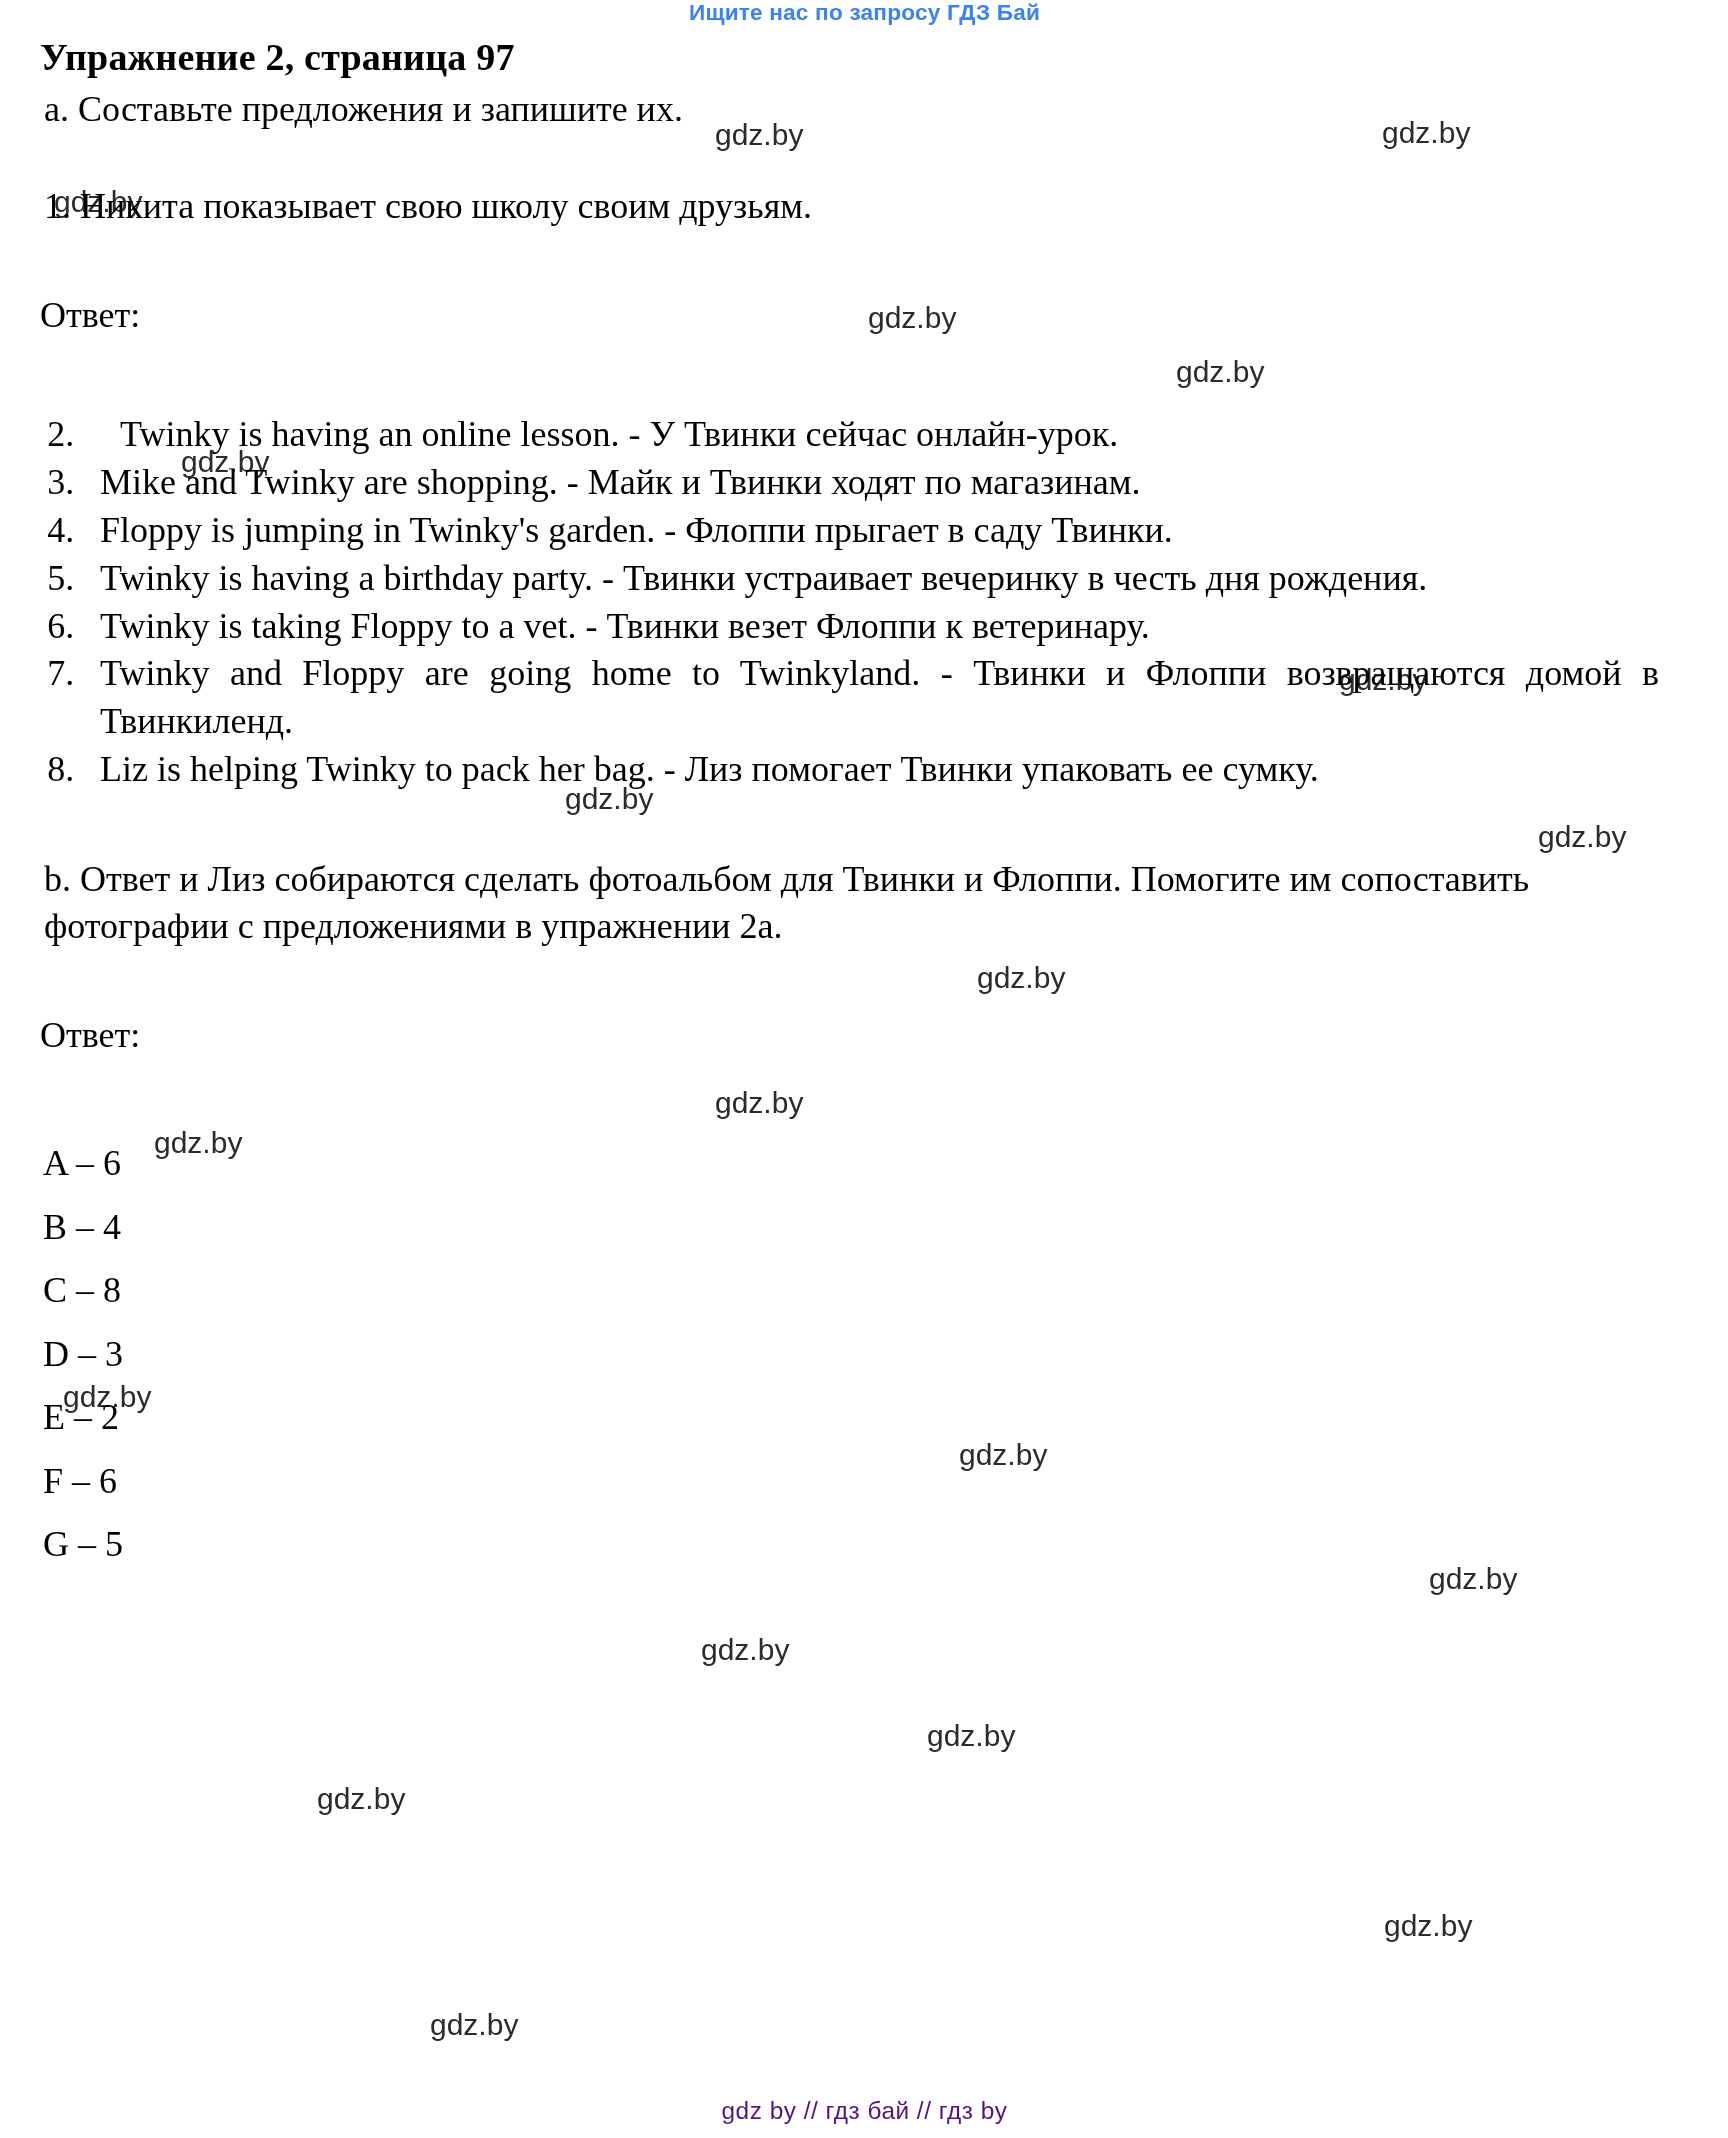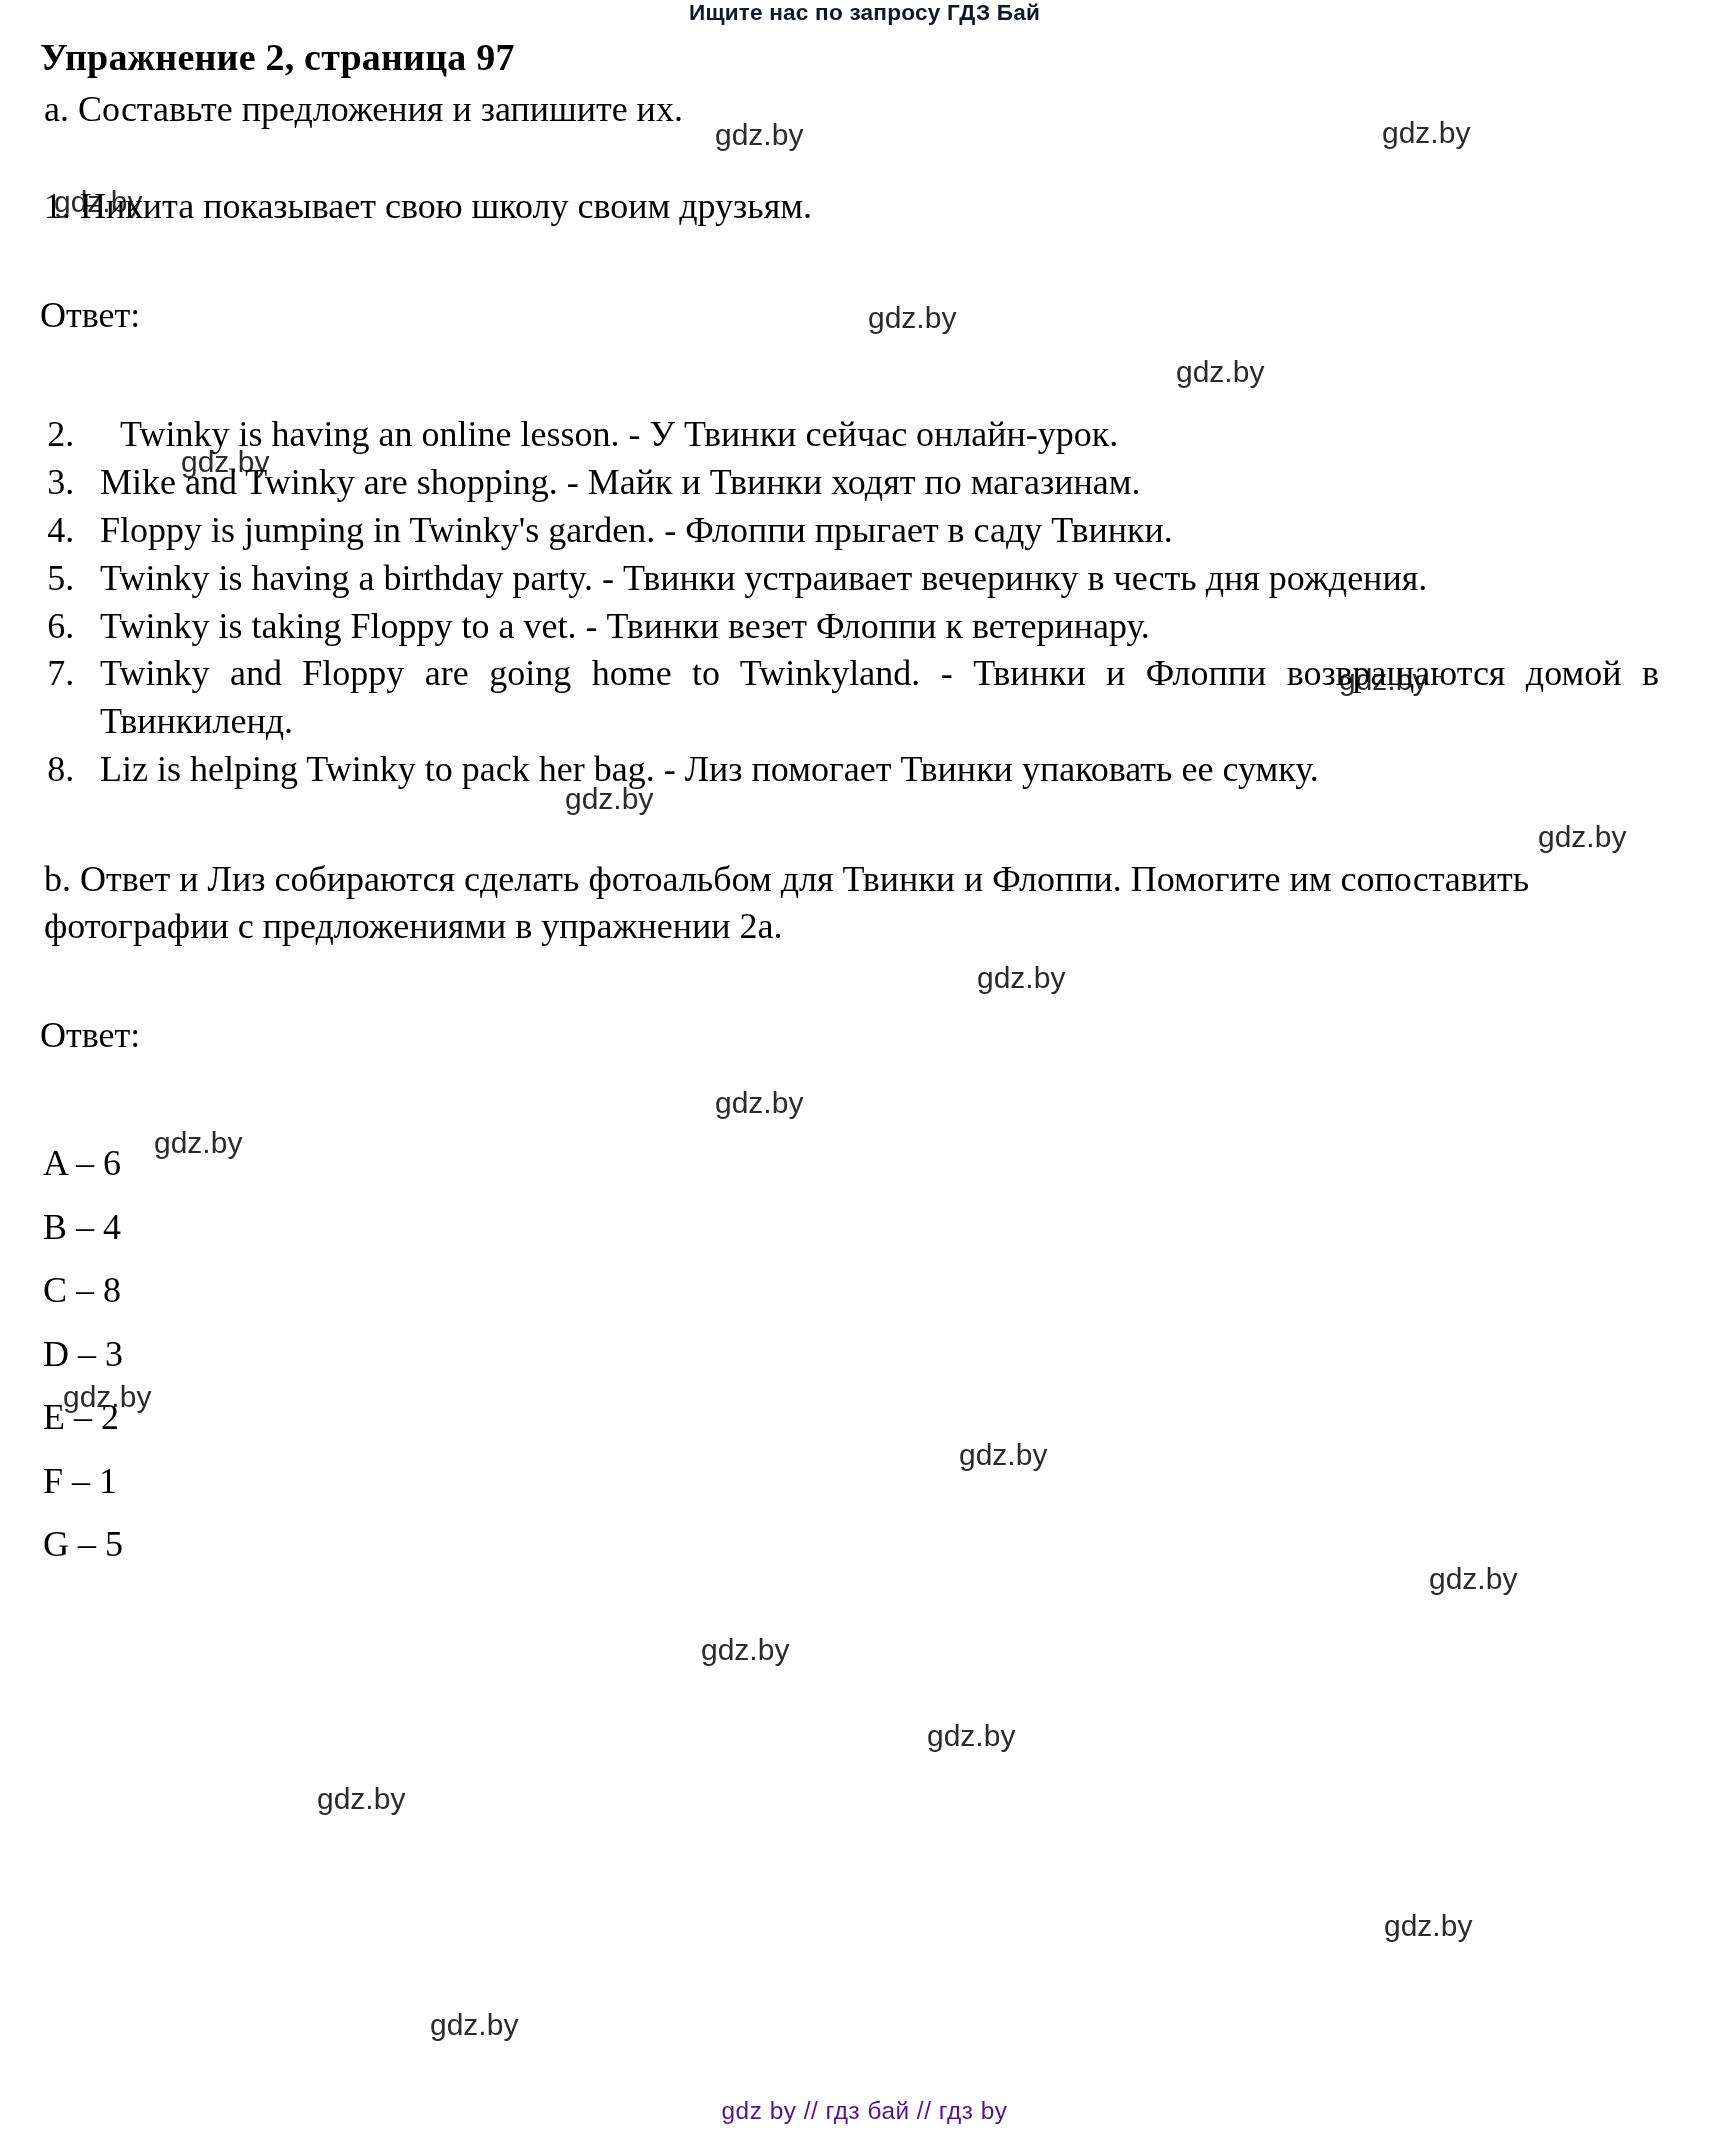--- a/index.html
+++ b/index.html
@@ -23,21 +23,21 @@
   .promo-banner {
     position: absolute;
     top: 0px;
     left: 0;
     width: 100%;
     text-align: center;
     font-family: "Liberation Sans", "DejaVu Sans", sans-serif;
     font-weight: bold;
     font-size: 22.6px;
     letter-spacing: 0.2px;
-    color: #0f172a;
+    color: #3b82f6;
   }
 
   
   .footer-links {
     position: absolute;
     bottom: 12.7px;
     left: 0;
     width: 100%;
     text-align: center;
     font-family: "Liberation Sans", "DejaVu Sans", sans-serif;
@@ -213,21 +213,21 @@
     <p class="answer-label">Ответ:</p>
 
     <div class="spacer-xl"></div>
 
     <ul class="match-list" id="match-list">
         <li>A – 6</li>
         <li>B – 4</li>
         <li>C – 8</li>
         <li>D – 3</li>
         <li>E – 2</li>
-        <li>F – 1</li>
+        <li>F – 6</li>
         <li>G – 5</li>
       </ul>
 
   </div>
 
   <div class="footer-links">gdz by  //  гдз бай  //  гдз by</div>
 
 </div>
 
 

